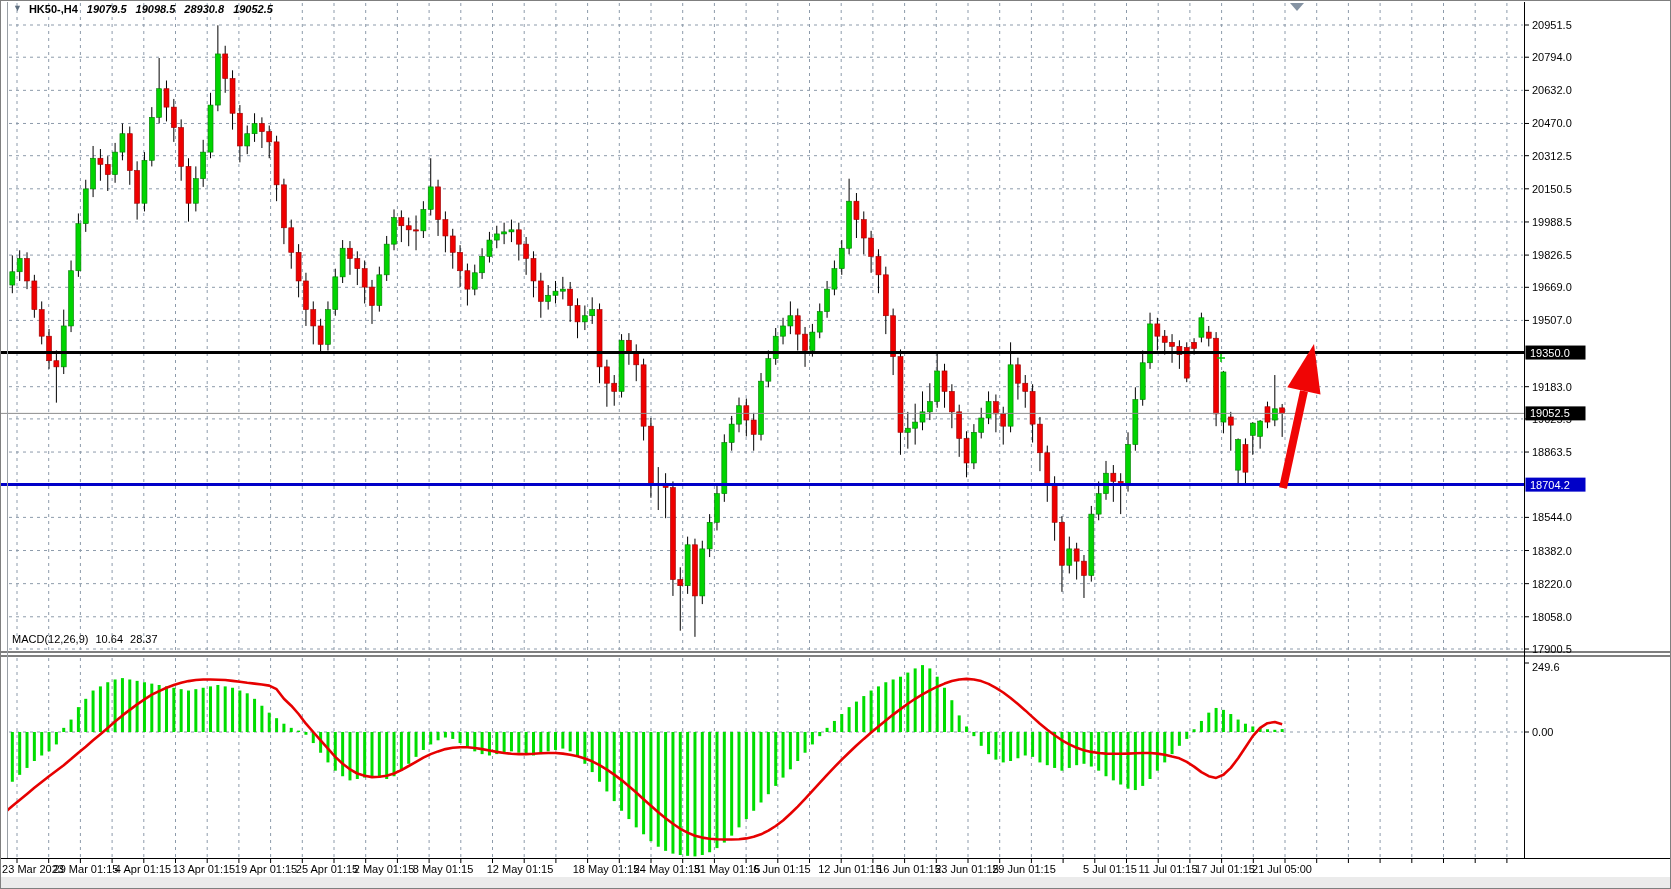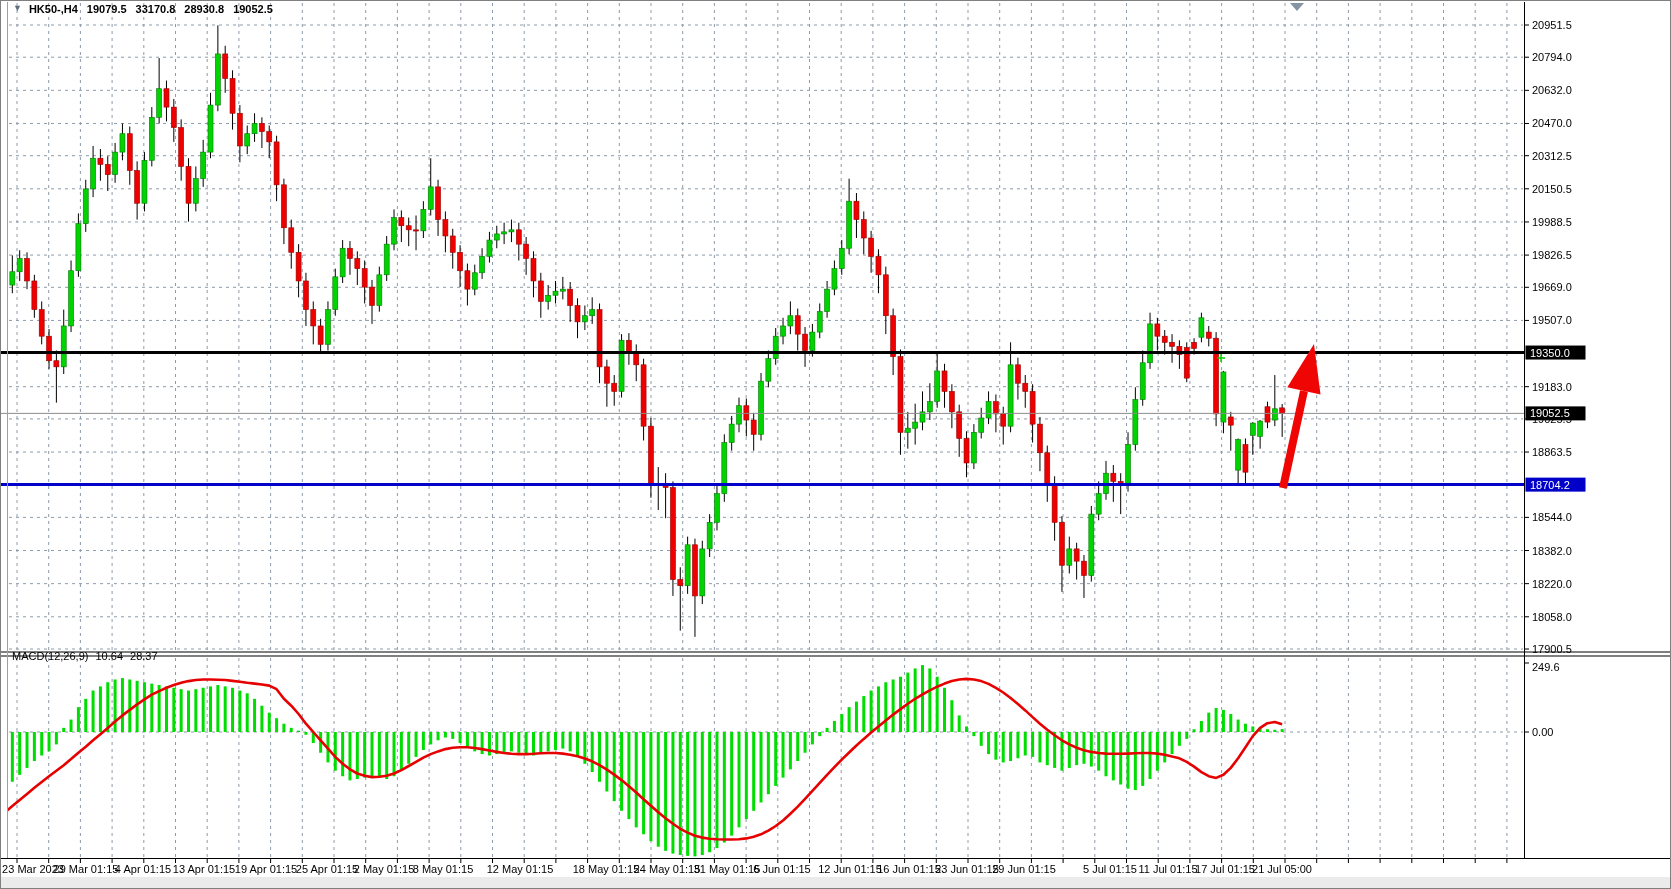--- a/index.html
+++ b/index.html
@@ -2,22 +2,22 @@
 <html><head>
 <meta charset="utf-8">
 <style>
   html,body{margin:0;padding:0;background:#f0f0f0;}
   .win{position:relative;width:1671px;height:889px;background:#ffffff;
        font-family:"Liberation Sans",sans-serif;overflow:hidden;}
   .win svg{position:absolute;left:0;top:0;}
   .title-overlay{position:absolute;left:13px;top:2px;height:13px;display:flex;align-items:center;
        gap:7px;font-size:11px;font-weight:700;color:#000;white-space:nowrap;z-index:5;}
   .title-overlay .dd{color:#5f6f80;font-size:9px;line-height:9px;cursor:pointer;}
-  .title-overlay .num{font-weight:700;margin-left:2px;}
-  .macd-overlay{position:absolute;left:12px;top:650px;font-size:11px;color:#000;
+  .title-overlay .num{font-weight:700;margin-left:2px;font-style:italic;}
+  .macd-overlay{position:absolute;left:12px;top:633px;font-size:11px;color:#000;
        white-space:nowrap;z-index:5;}
   .macd-overlay span{margin-right:4px;}
 </style>
 </head>
 <body>
 
 <div class="win">
   <svg id="chart" width="1671" height="889" viewBox="0 0 1671 889" style="font-family:'Liberation Sans',sans-serif;">
       <rect x="0" y="0" width="1671" height="889" fill="#ffffff"></rect>
       <rect x="1" y="877" width="1669" height="11" fill="#ebebeb"></rect>
@@ -813,21 +813,21 @@
         <line x1="1217" y1="358" x2="1225" y2="358" stroke="#00CC00" stroke-width="1.5"></line>
         <line x1="1221" y1="354" x2="1221" y2="362" stroke="#00CC00" stroke-width="1.5"></line>
         <polygon points="1290,3 1304,3 1297,11" fill="#8593a3"></polygon>
       </g>
     </svg>
 
   <div class="title-overlay">
     <span class="dd">▼</span>
     <span>HK50-,H4</span>
     <span class="num">19079.5</span>
-    <span class="num">33170.8</span>
+    <span class="num">19098.5</span>
     <span class="num">28930.8</span>
     <span class="num">19052.5</span>
   </div>
 
   <div class="macd-overlay">
     <span>MACD(12,26,9)</span>
     <span>10.64</span>
     <span>28.37</span>
   </div>
 </div>

